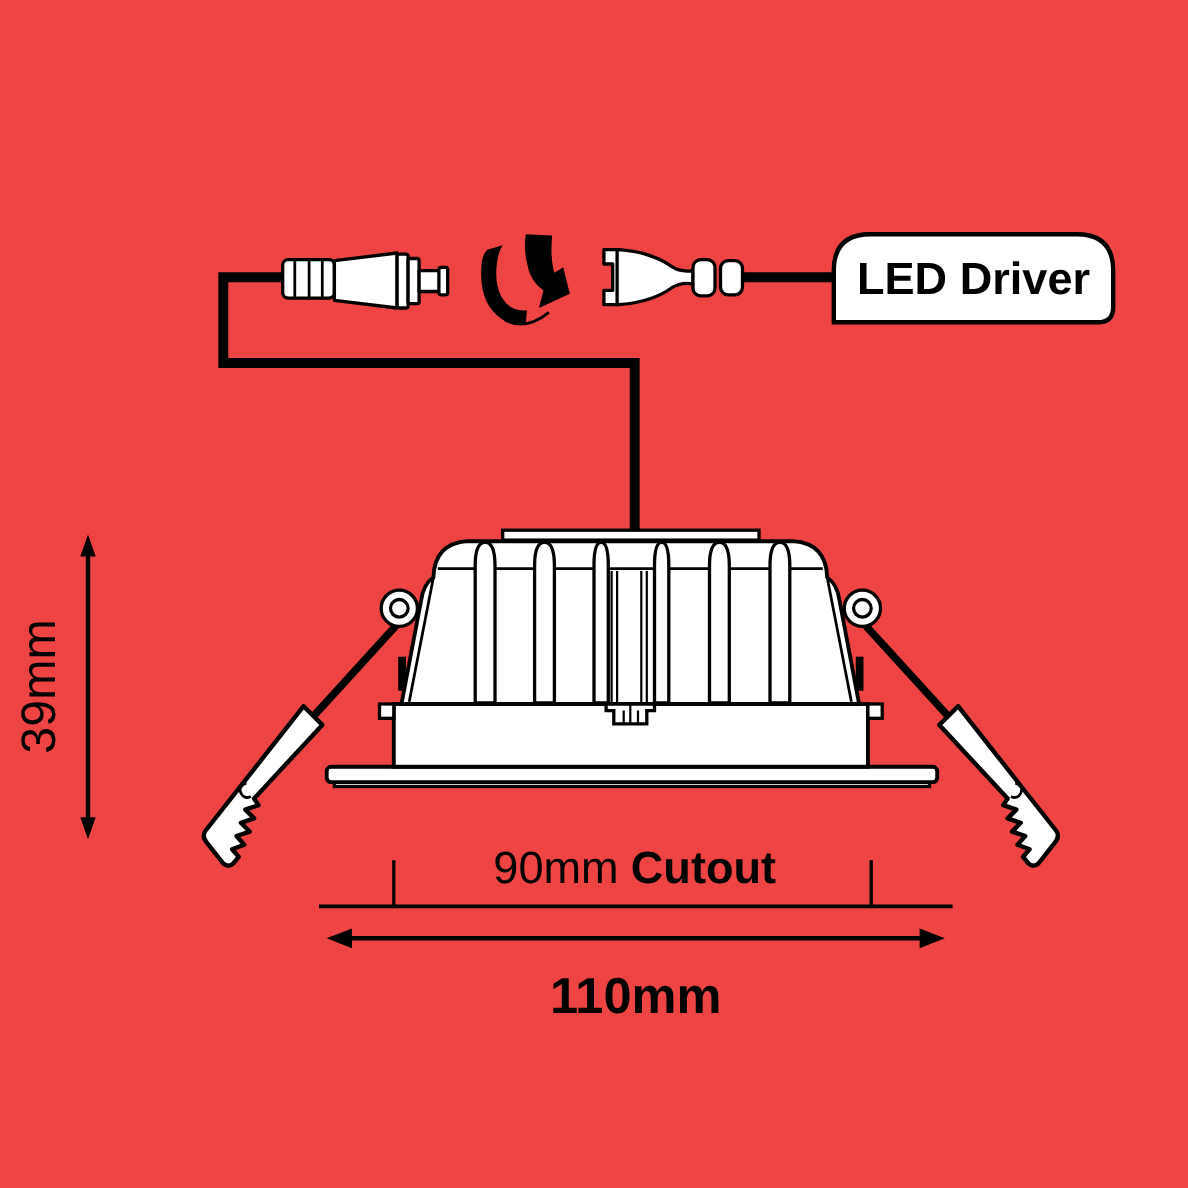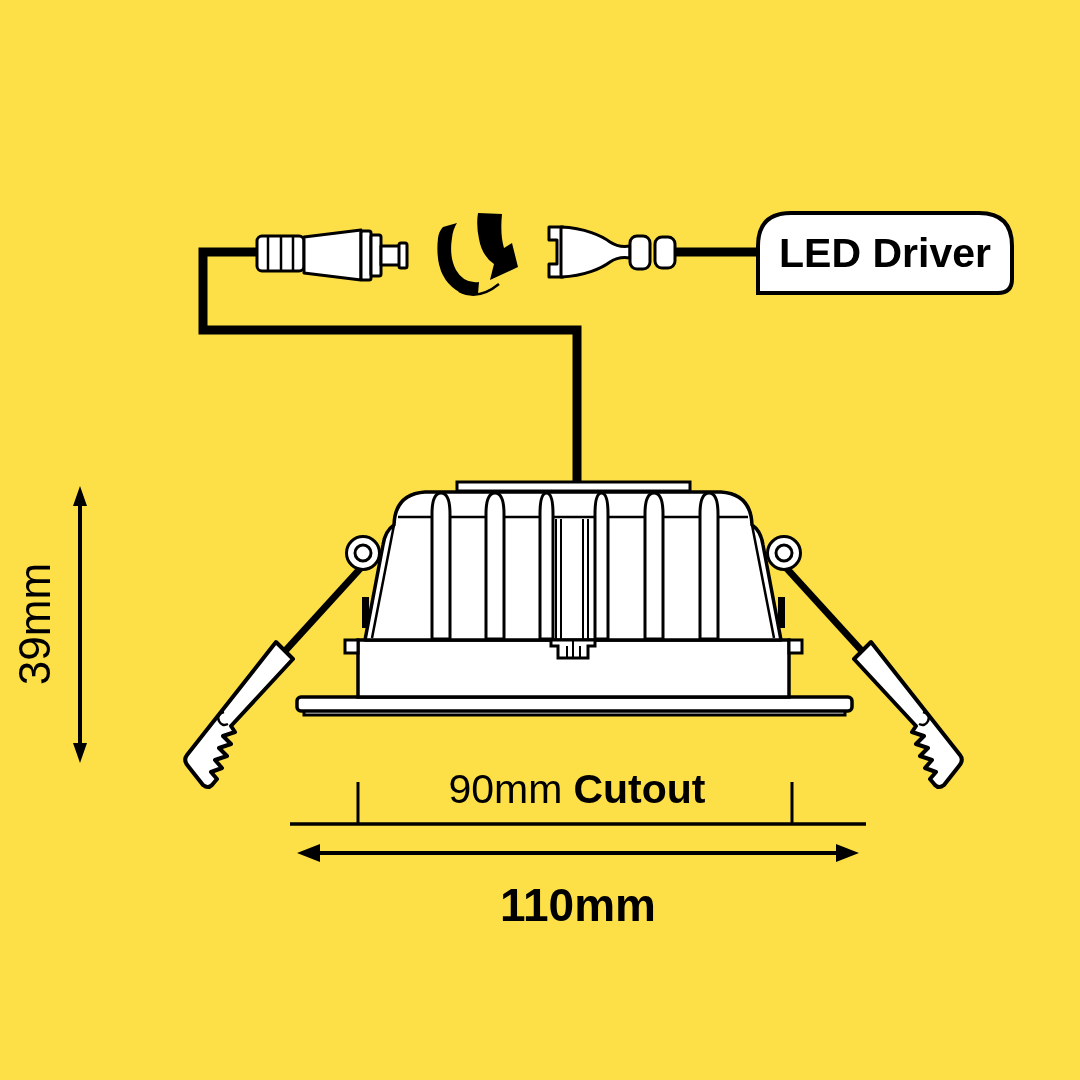--- a/index.html
+++ b/index.html
@@ -1,17 +1,17 @@
 <!DOCTYPE html>
 <html><head>
 <meta charset="utf-8">
 <style>
   html,body { margin:0; padding:0; background:#ffffff; }
   .canvas {
-    position:relative; width:1080px; height:1080px; background:#fde047;
+    position:relative; width:1080px; height:1080px; background:#ef4444;
     font-family:"Liberation Sans", sans-serif;
   }
   svg { position:absolute; left:0; top:0; }
   .shape  { fill:#ffffff; stroke:#000000; }
   .ln     { fill:none;    stroke:#000000; }
   .blk    { fill:#000000; stroke:none; }
   .dimtxt {
     font-family:"Liberation Sans", sans-serif;
     fill:#000000;
   }

